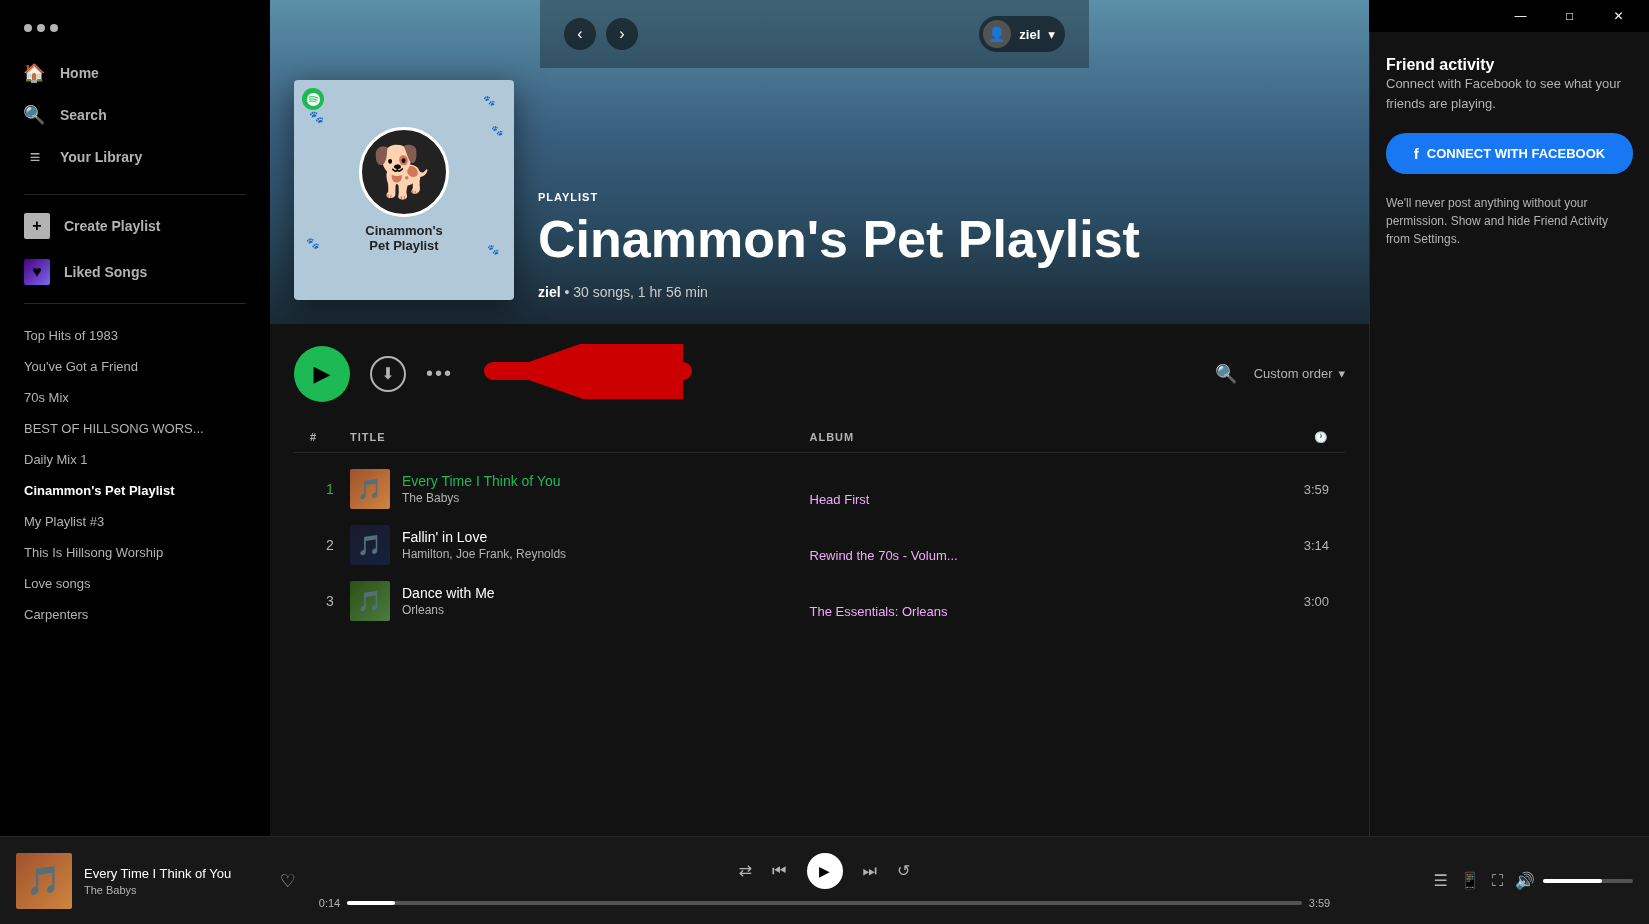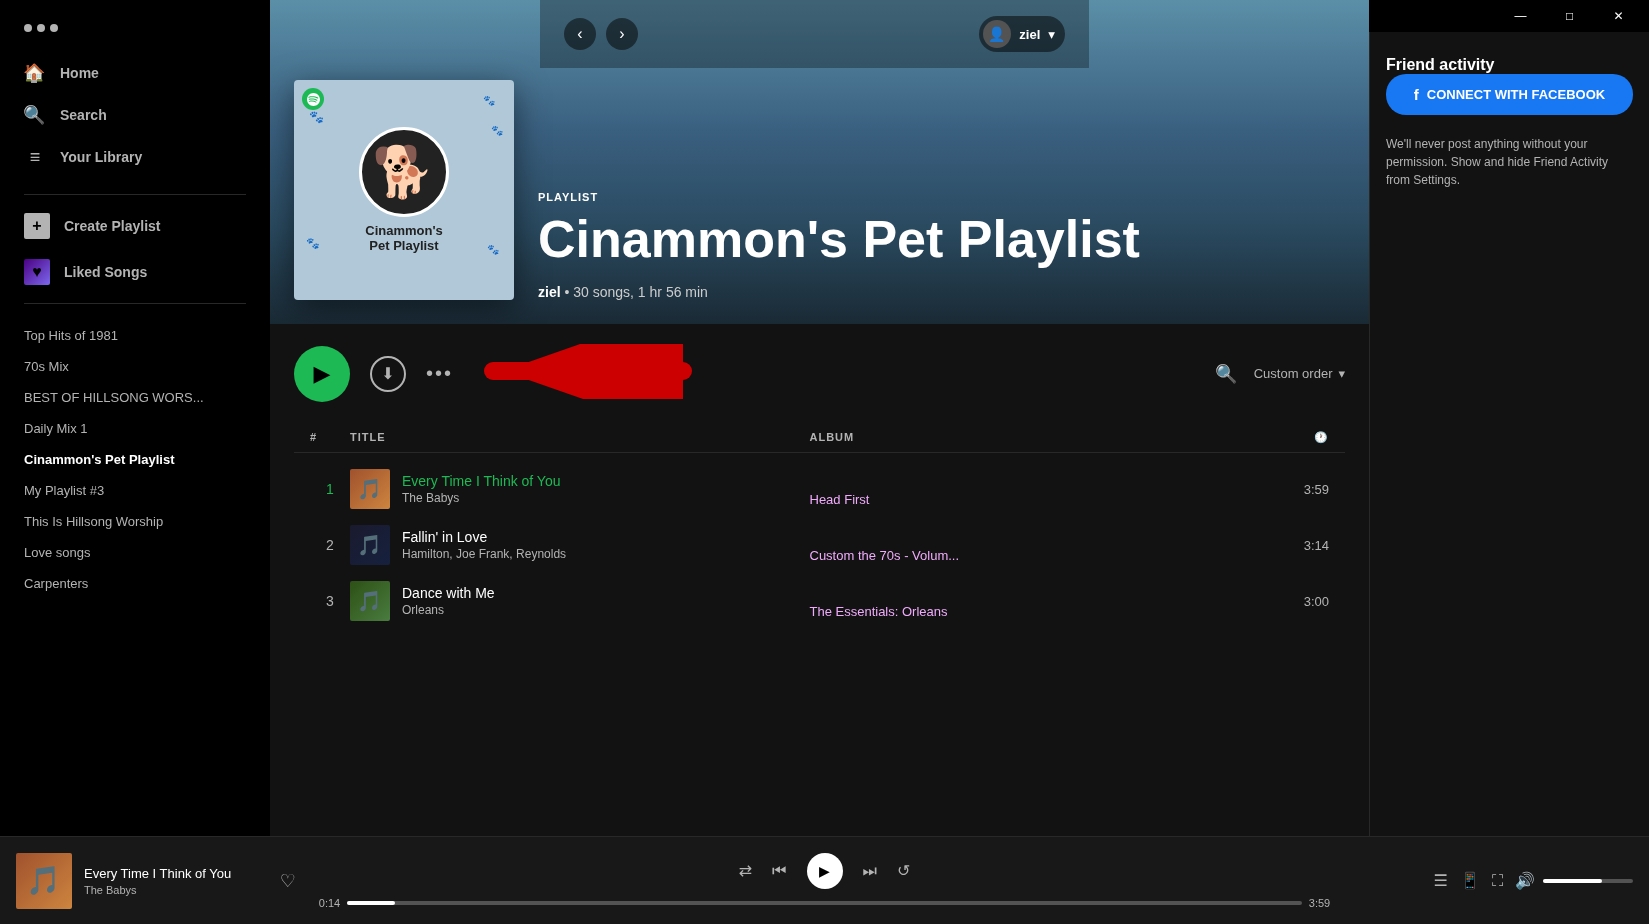--- a/index.html
+++ b/index.html
@@ -750,21 +750,22 @@
       <span>Create Playlist</span>
     </div>
     <div class="sidebar-action">
       <div class="action-icon-box liked-icon-box">♥</div>
       <span>Liked Songs</span>
     </div>
 
     <hr class="sidebar-divider">
 
     <div class="sidebar-playlist-list">
-      <div class="playlist-item">Top Hits of 1981</div>
+      <div class="playlist-item">Top Hits of 1983</div>
+      <div class="playlist-item">You've Got a Friend</div>
       <div class="playlist-item">70s Mix</div>
       <div class="playlist-item">BEST OF HILLSONG WORS...</div>
       <div class="playlist-item">Daily Mix 1</div>
       <div class="playlist-item active">Cinammon's Pet Playlist</div>
       <div class="playlist-item">My Playlist #3</div>
       <div class="playlist-item">This Is Hillsong Worship</div>
       <div class="playlist-item">Love songs</div>
       <div class="playlist-item">Carpenters</div>
     </div>
   </aside>
@@ -868,21 +869,21 @@
 
         <div class="track-row">
           <div class="track-num">2</div>
           <div class="track-info">
             <div class="track-thumb thumb-2">🎵</div>
             <div>
               <div class="track-name">Fallin' in Love</div>
               <div class="track-artist">Hamilton, Joe Frank, Reynolds</div>
             </div>
           </div>
-          <div class="track-album">Custom the 70s - Volum...</div>
+          <div class="track-album">Rewind the 70s - Volum...</div>
           <div class="track-duration">3:14</div>
         </div>
 
         <div class="track-row">
           <div class="track-num">3</div>
           <div class="track-info">
             <div class="track-thumb thumb-3">🎵</div>
             <div>
               <div class="track-name">Dance with Me</div>
               <div class="track-artist">Orleans</div>
@@ -891,20 +892,21 @@
           <div class="track-album">The Essentials: Orleans</div>
           <div class="track-duration">3:00</div>
         </div>
       </div>
     </div>
   </div>
 
   <aside class="right-panel">
     <div style="height: 32px;"></div>
     <h2 class="friend-activity-title">Friend activity</h2>
+    <p class="friend-activity-desc">Connect with Facebook to see what your friends are playing.</p>
     <button class="connect-facebook-btn">
       <span class="fb-f">f</span>
       <span>CONNECT WITH FACEBOOK</span>
     </button>
     <p class="friend-activity-note">We'll never post anything without your permission. Show and hide Friend Activity from Settings.</p>
   </aside>
 </div>
 
 <div class="bottom-player">
   <div class="now-playing-info">

